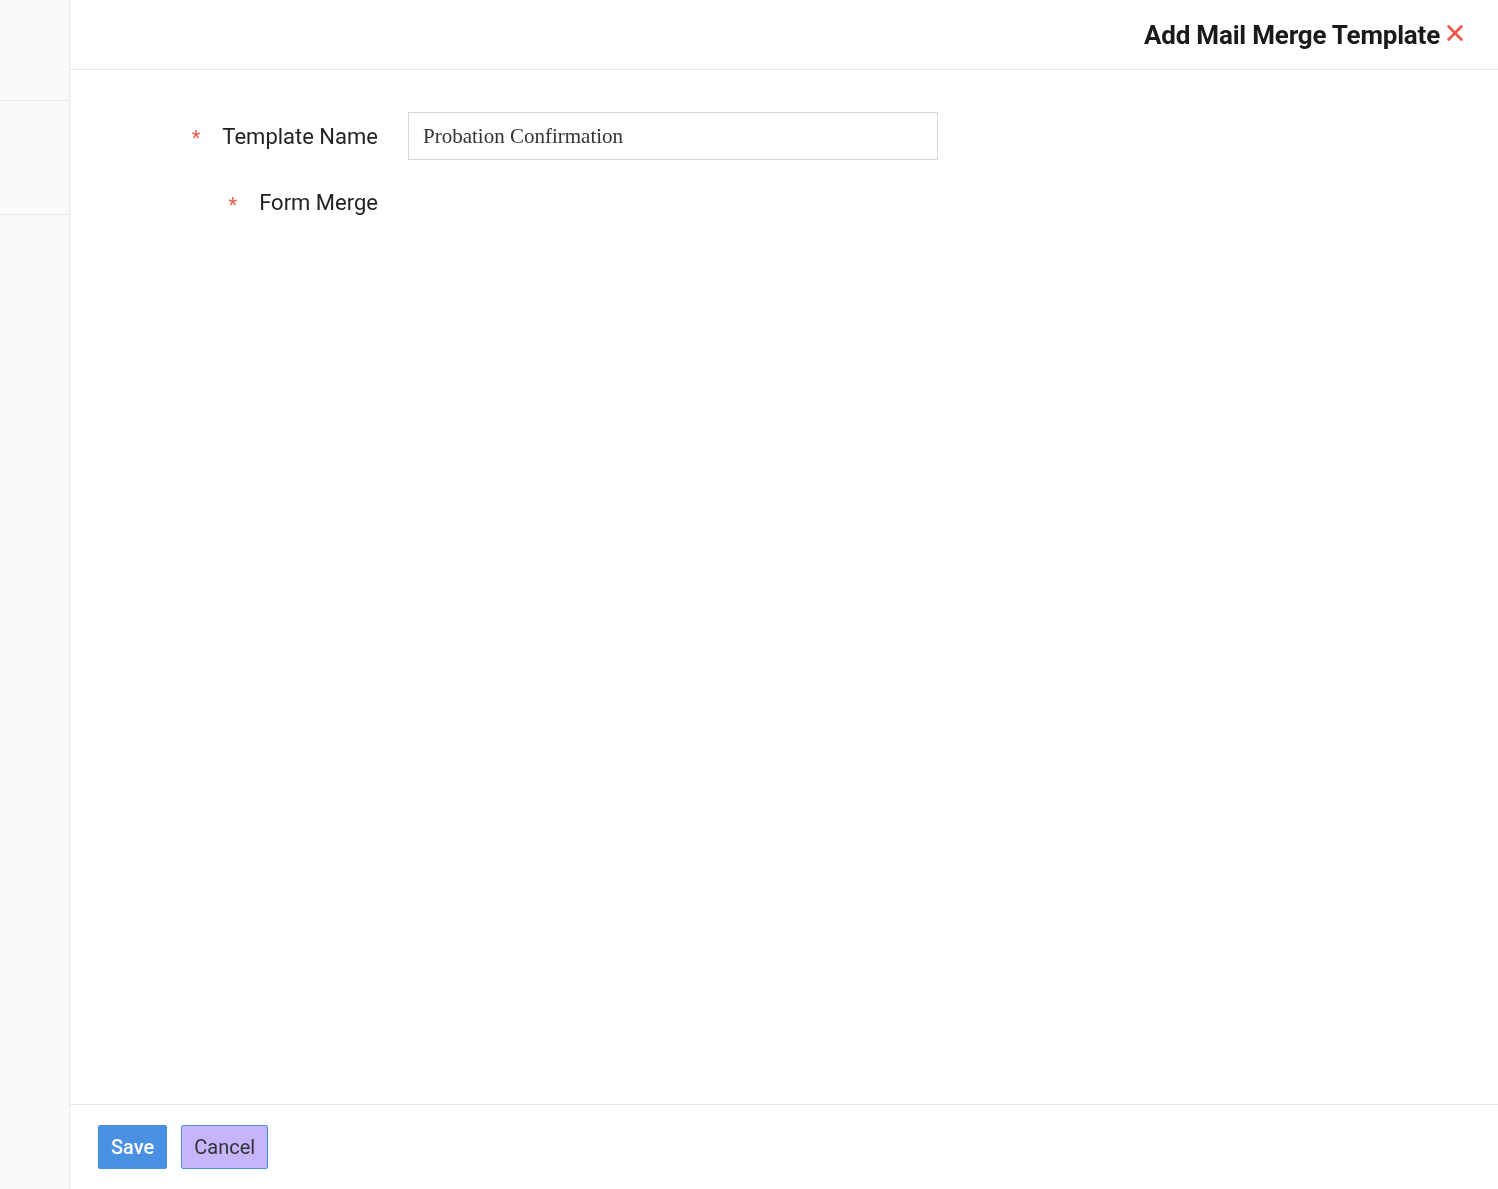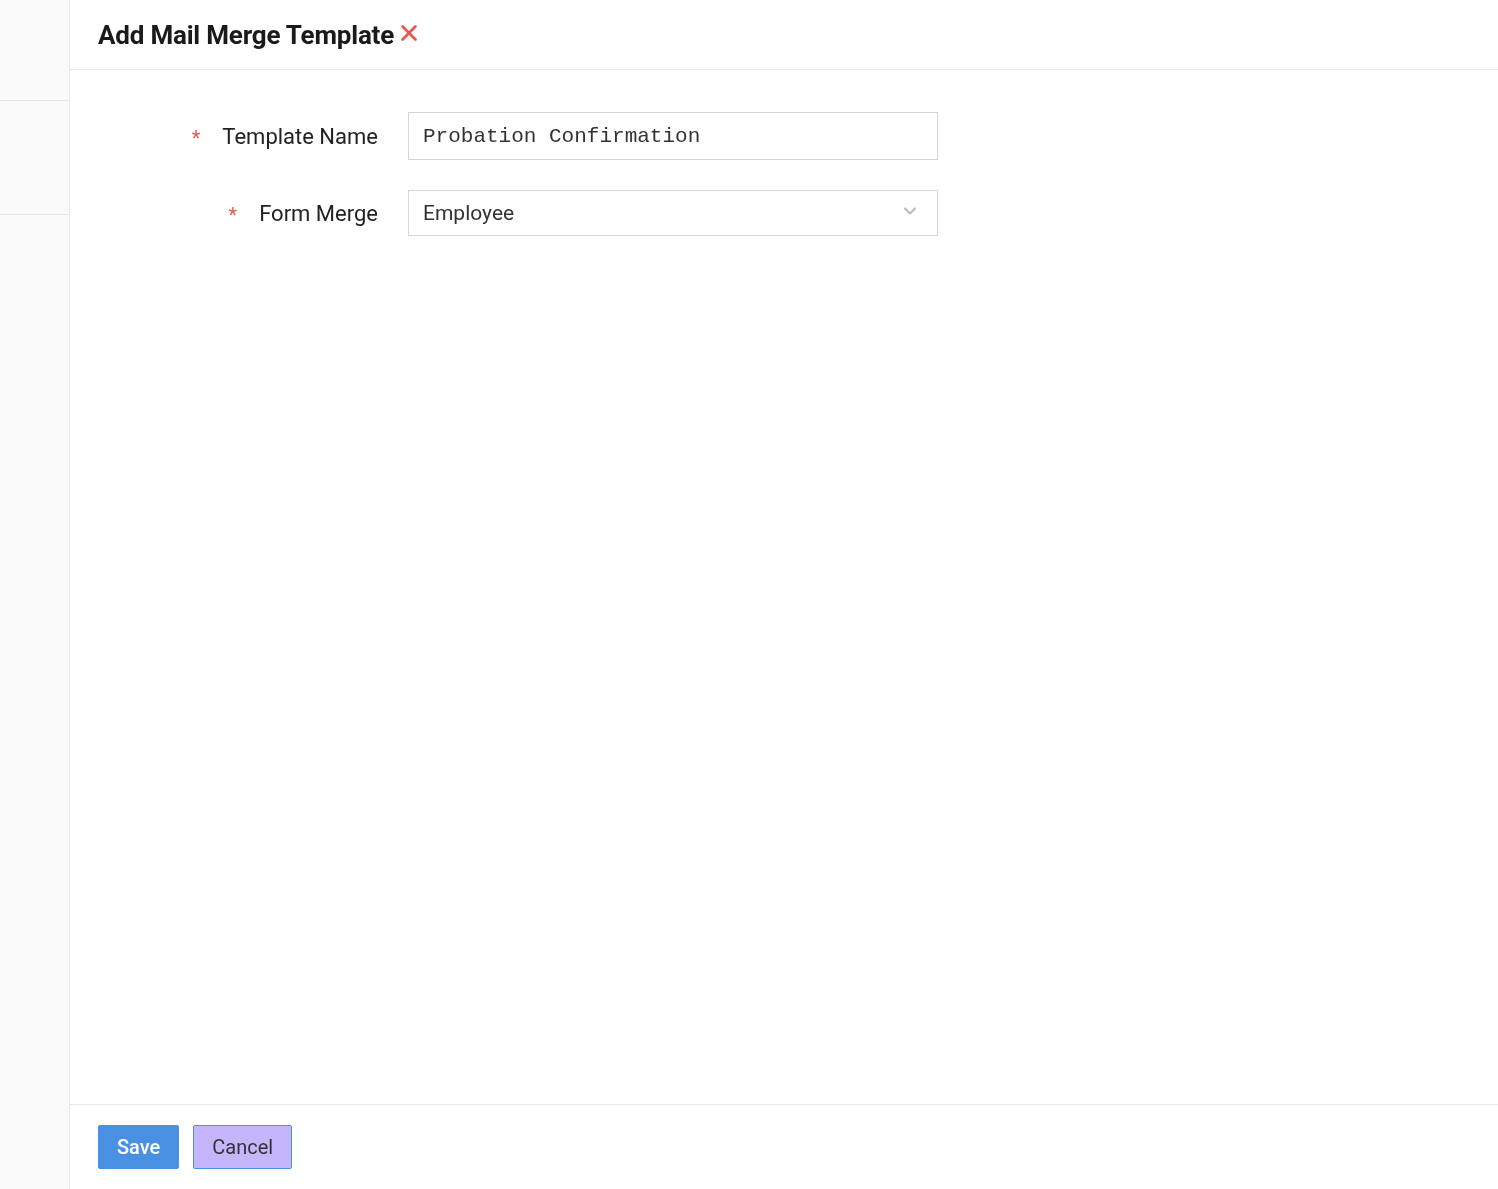--- a/index.html
+++ b/index.html
@@ -45,21 +45,21 @@
       top: 0;
       right: 0;
       bottom: 0;
       background: #fff;
       display: flex;
       flex-direction: column;
     }
     .modal-header {
       display: flex;
       align-items: center;
-      justify-content: flex-start;
+      justify-content: flex-end;
       padding: 18px 28px 18px 28px;
       border-bottom: 1px solid #e8e8e8;
     }
     .modal-title {
       font-size: 26px;
       font-weight: 700;
       color: #1a1a1a;
       letter-spacing: -0.2px;
     }
     .close-btn {
@@ -106,21 +106,21 @@
       font-weight: 400;
       margin-left: 16px;
     }
     .form-input {
       width: 530px;
       height: 48px;
       border: 1px solid #d6d6d6;
       padding: 12px 14px;
       font-size: 21px;
       color: #333;
-      font-family: Liberation Mono, monospace;
+      font-family: Liberation Serif, serif;
       outline: none;
       background: #fff;
     }
     .select-wrap {
       position: relative;
       width: 530px;
     }
     .form-select {
       width: 100%;
       height: 46px;
@@ -147,21 +147,21 @@
       height: 20px;
     }
     .modal-footer {
       border-top: 1px solid #e8e8e8;
       padding: 20px 28px 20px 28px;
       display: flex;
       gap: 14px;
     }
     .btn {
       height: 44px;
-      padding: 0 18px;
+      padding: 0 12px;
       font-size: 20px;
       font-family: inherit;
       cursor: pointer;
       border-radius: 2px;
       display: inline-flex;
       align-items: center;
       justify-content: center;
     }
     .btn-primary {
       background: #4a90e2;
@@ -204,30 +204,20 @@
         <label class="form-label">Template Name</label>
       </div>
       <input type="text" class="form-input" value="Probation Confirmation" style="">
     </div>
 
     <div class="form-row">
       <div class="form-label-wrap">
         <span class="required-asterisk">*</span>
         <label class="form-label">Form Merge</label>
       </div>
-      <div class="select-wrap">
-        <select class="form-select">
-          <option>Employee</option>
-        </select>
-        <span class="chevron">
-          <svg viewBox="0 0 24 24" fill="none" stroke="#bbb" stroke-width="2.5" stroke-linecap="round" stroke-linejoin="round">
-            <polyline points="6 9 12 15 18 9"></polyline>
-          </svg>
-        </span>
-      </div>
     </div>
   </div>
 
   <div class="modal-footer">
     <button class="btn btn-primary">Save</button>
     <button class="btn btn-secondary">Cancel</button>
   </div>
 </div>
 
 </body></html>

